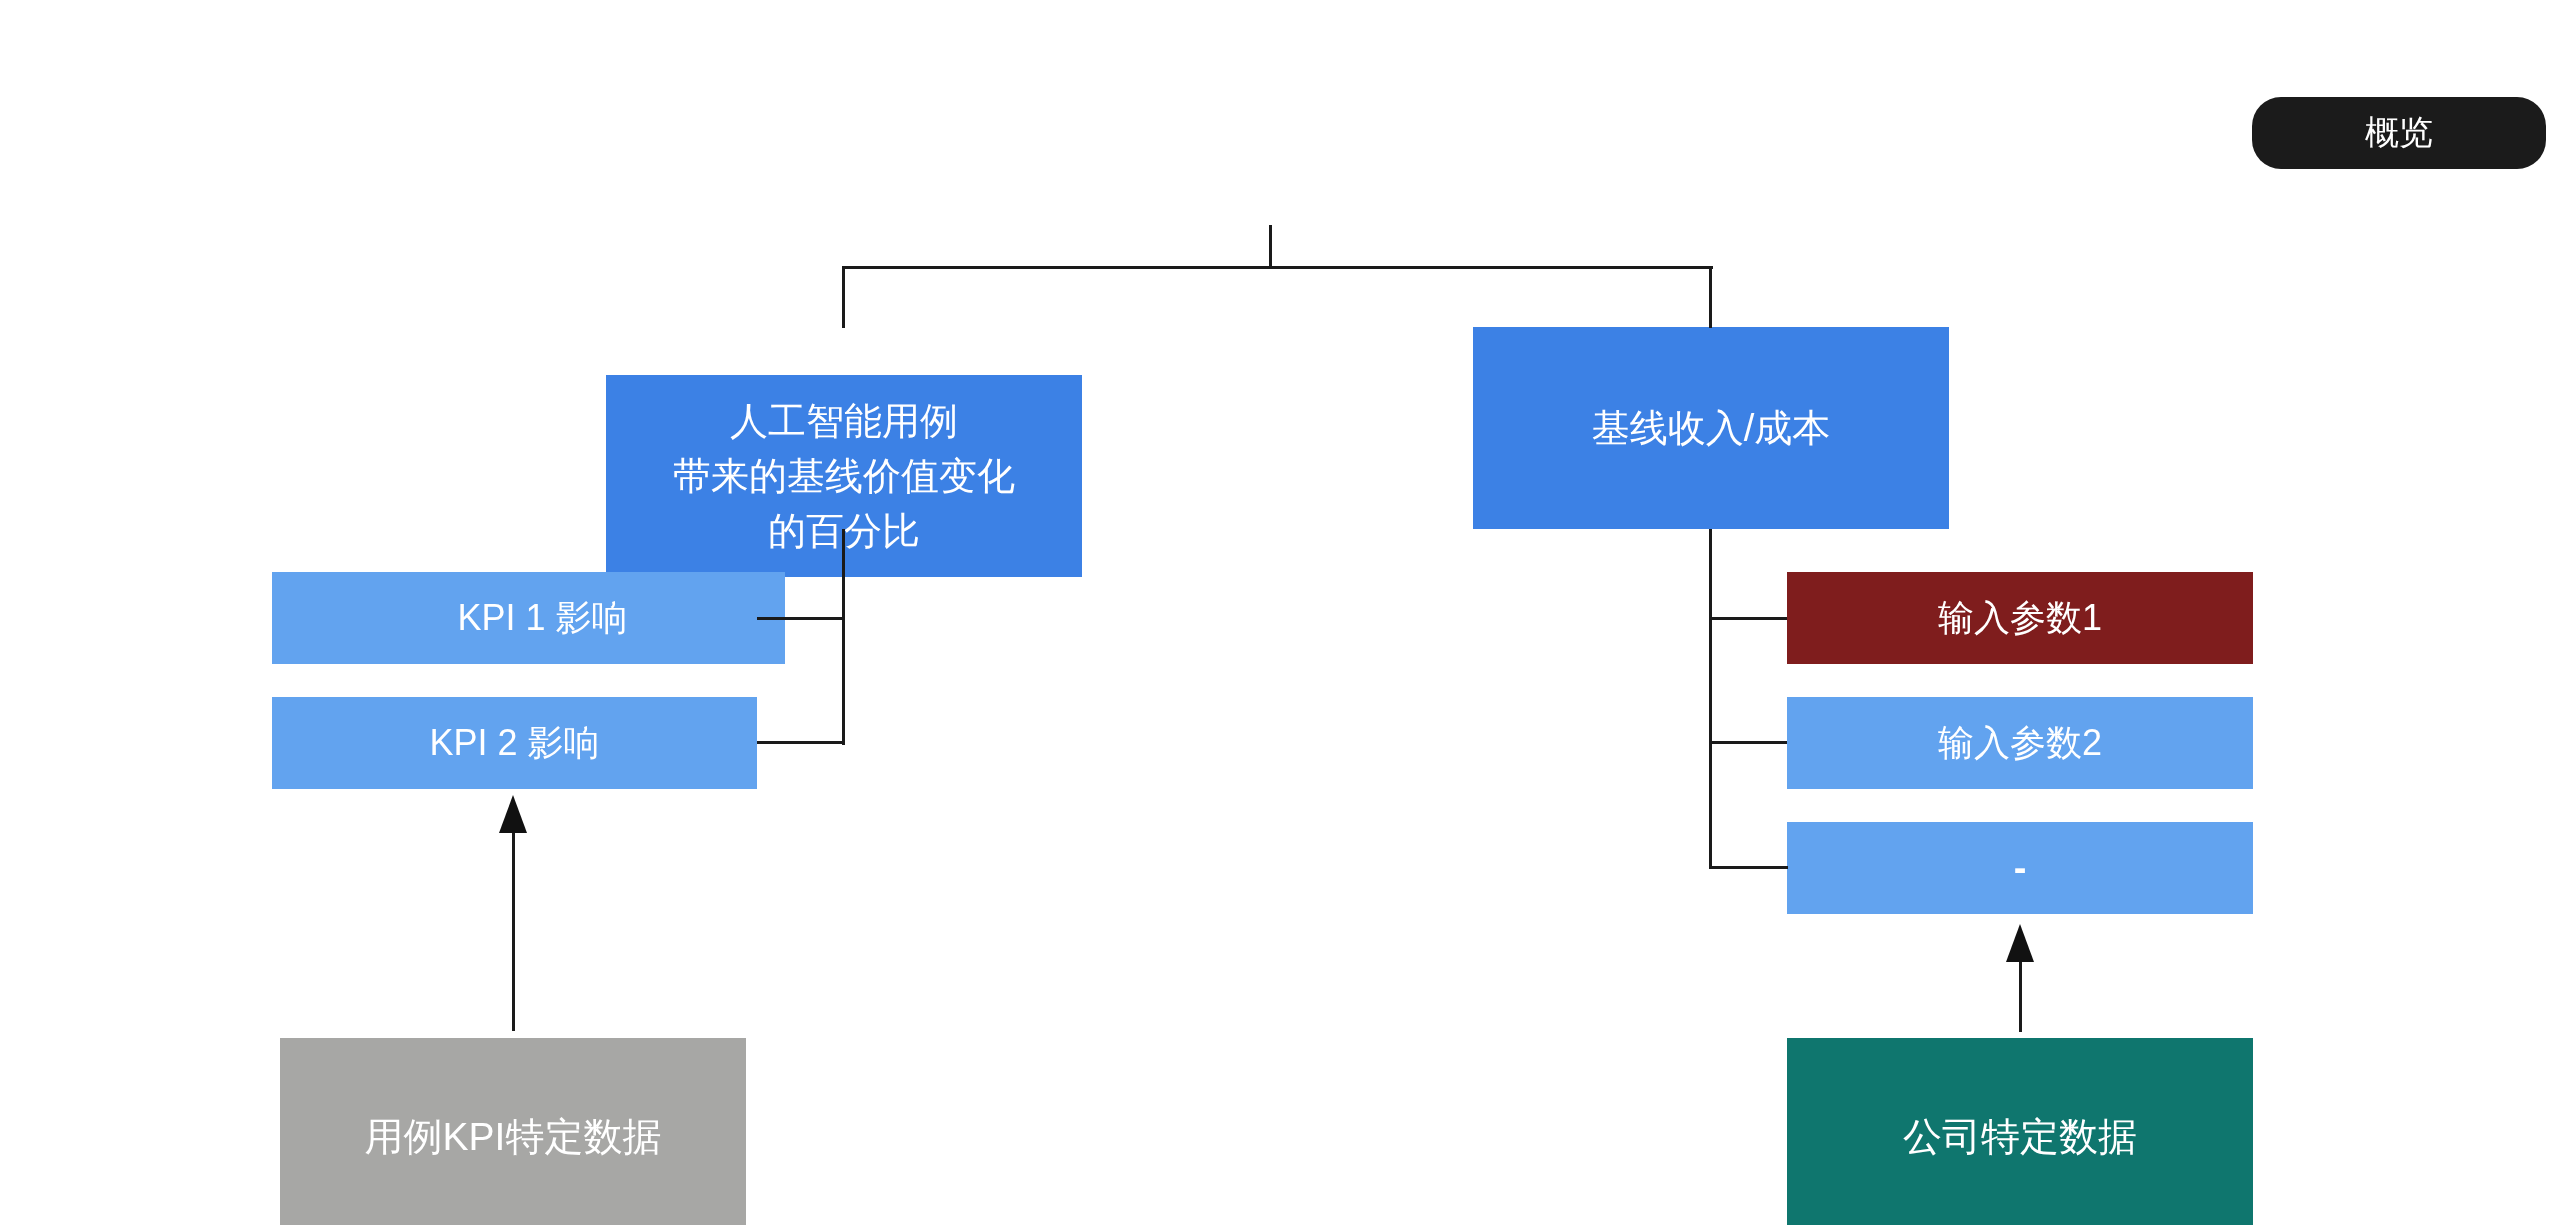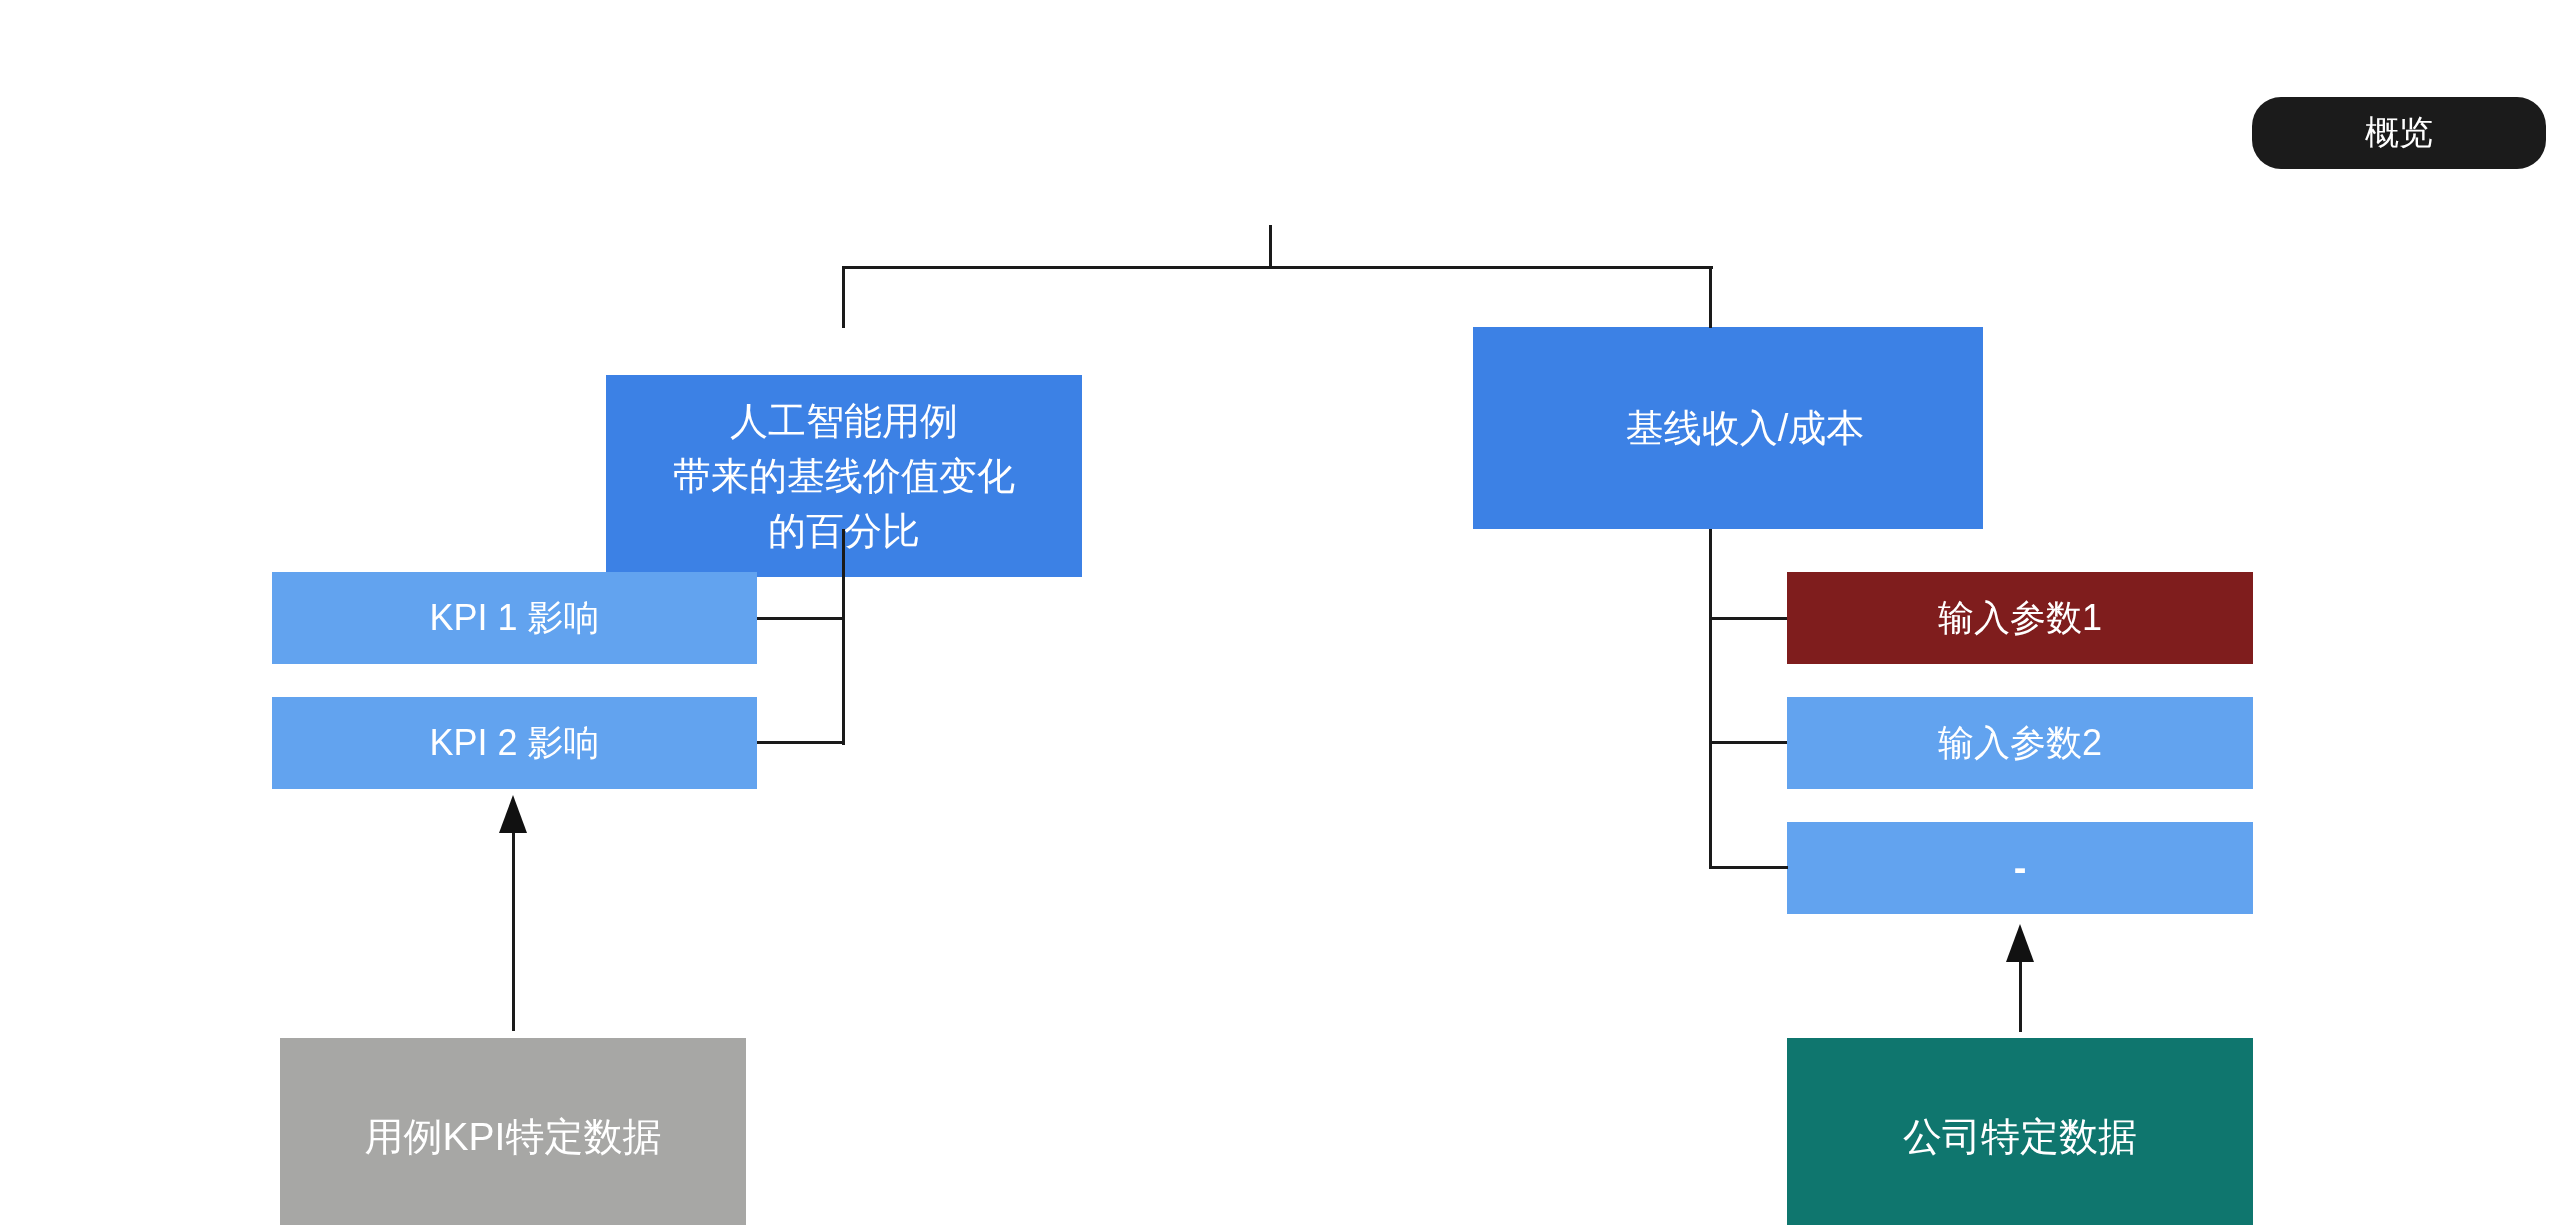--- a/index.html
+++ b/index.html
@@ -52,25 +52,25 @@
   </div>
 
   <div class="box branch branch-left" style="background-color: rgb(60, 129, 229);">
     <span>
       <span class="branch-line">人工智能用例</span>
       <span class="branch-line">带来的基线价值变化</span>
       <span class="branch-line">的百分比</span>
     </span>
   </div>
 
-  <div class="box branch branch-right" style="background-color: rgb(60, 129, 229); padding-left: 34px;">
+  <div class="box branch branch-right" style="background-color: rgb(60, 129, 229);">
     <span>基线收入/成本</span>
   </div>
 
-  <div class="box sub sub-left row1" style="background-color: rgb(98, 163, 239);">
+  <div class="box sub sub-left row1" style="background-color: rgb(98, 163, 239); padding-left: 28px;">
     <span>KPI 1 影响</span>
   </div>
   <div class="box sub sub-left row2" style="background-color: rgb(98, 163, 239);">
     <span>KPI 2 影响</span>
   </div>
 
   <div class="box sub sub-right row1" style="background-color: #7f1d1d;">
     <span>输入参数1</span>
   </div>
   <div class="box sub sub-right row2" style="background-color: rgb(98, 163, 239);">

